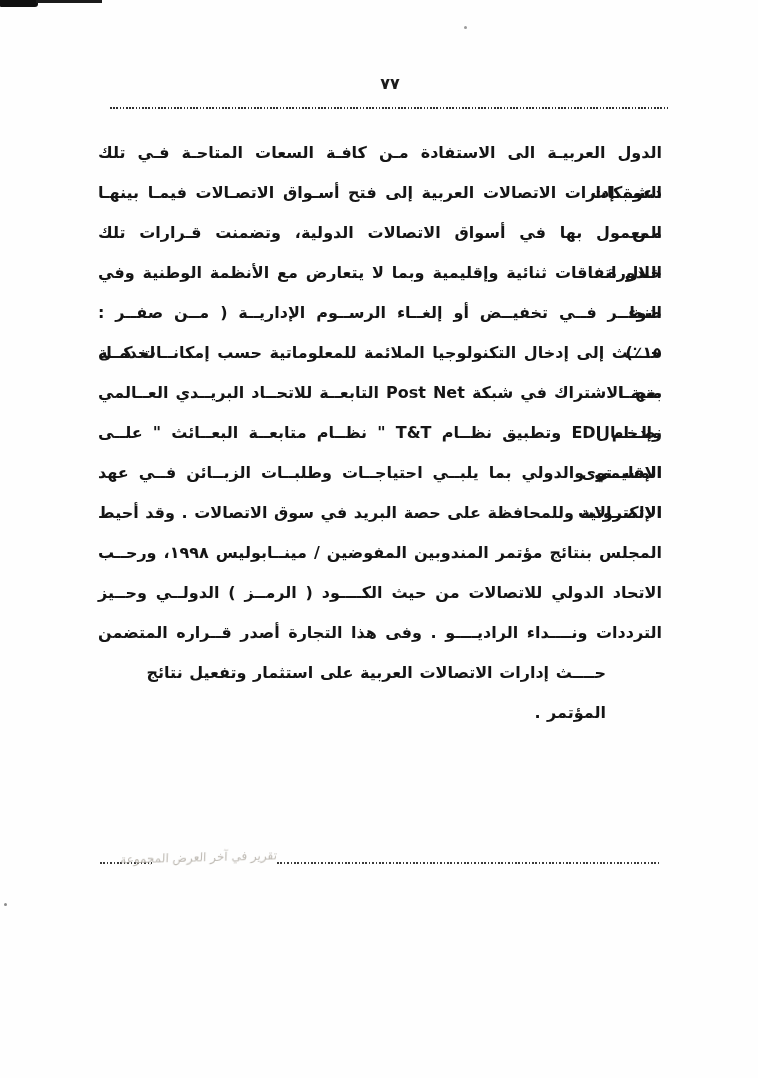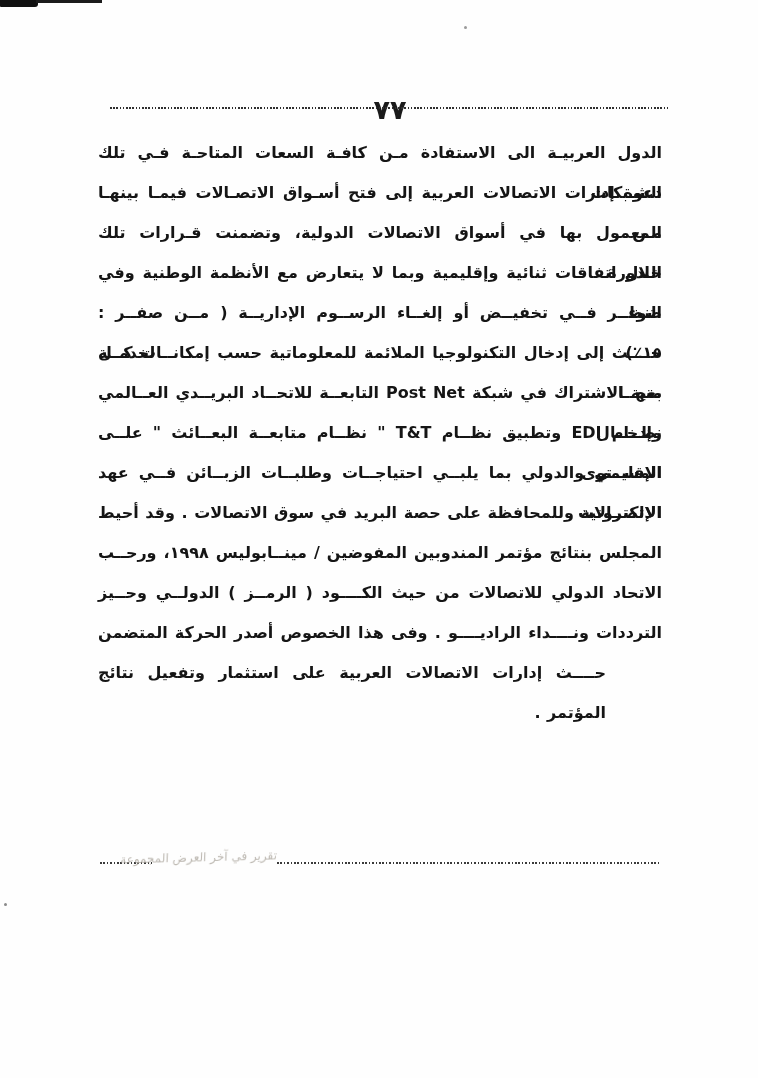--- a/index.html
+++ b/index.html
@@ -11,24 +11,23 @@
     overflow: hidden;
   }
   .page {
     position: absolute; inset: 0;
     background: #fefefe;
   }
   .page-number {
     position: absolute;
     top: 74px; left: 110px; width: 560px;
     text-align: center;
-    font-size: 27px; font-weight: 700;
+    font-size: 16px; font-weight: 700;
     color: #1a1a1a;
     letter-spacing: 2px;
-    margin-top: 20px;
   }
   .dotted-rule {
     position: absolute;
     height: 2px;
     background-image: repeating-linear-gradient(to right, #2e2e2e 0 1.6px, transparent 1.6px 3.2px);
   }
   .header-rule { top: 107px; left: 110px; width: 560px; }
   .footer-rule-left  { top: 862px; left: 100px; width: 52px;  background-image: repeating-linear-gradient(to right, #3a3a3a 0 1.6px, transparent 1.6px 3.4px); }
   .footer-rule-right { top: 862px; left: 277px; width: 383px; background-image: repeating-linear-gradient(to right, #3a3a3a 0 1.6px, transparent 1.6px 3.4px); }
   .doc-body {
@@ -41,20 +40,21 @@
     font-size: 16px;
     font-weight: 700;
     line-height: 40px;
     height: 40px;
     text-align: justify;
     text-align-last: justify;
     -moz-text-align-last: justify;
     word-spacing: 1px;
   }
   .line.last {
+    text-align: right;
     text-align-last: right;
     padding-right: 56px;
   }
   .faded-note {
     position: absolute;
     top: 850px; left: 152px; width: 125px;
     direction: rtl;
     font-size: 12px;
     color: #b3aea6;
     opacity: 0.85;
@@ -89,21 +89,21 @@
     <div class="line">المعمول بها في أسواق الاتصالات الدولية، وتضمنت قـرارات تلك الـدورة</div>
     <div class="line">خلال اتفاقات ثنائية وإقليمية وبما لا يتعارض مع الأنظمة الوطنية وفي ضوء</div>
     <div class="line">النظــر فــي تخفيــض أو إلغــاء الرســوم الإداريــة ( مــن صفــر : ١٥٪) لخدمــة</div>
     <div class="line">حــــث إلى إدخال التكنولوجيا الملائمة للمعلوماتية حسب إمكانــات كــل منهــا</div>
     <div class="line">بغية الاشتراك في شبكة Post Net التابعــة للاتحــاد البريــدي العــالمي وإدخــال</div>
     <div class="line">نظــام EDI وتطبيق نظــام T&amp;T " نظــام متابعــة البعــائث " علــى المســتوى</div>
     <div class="line">الإقليمي والدولي بما يلبــي احتياجــات وطلبــات الزبــائن فــي عهد الاتصــالات</div>
     <div class="line">الإلكترونية وللمحافظة على حصة البريد في سوق الاتصالات . وقد أحيط</div>
     <div class="line">المجلس بنتائج مؤتمر المندوبين المفوضين / مينــابوليس ١٩٩٨، ورحــب</div>
     <div class="line">الاتحاد الدولي للاتصالات من حيث الكــــود ( الرمــز ) الدولــي وحــيز</div>
-    <div class="line">الترددات ونــــداء الراديــــو . وفى هذا الخصوص أصدر الحركة المتضمن</div>
+    <div class="line">الترددات ونــــداء الراديــــو . وفى هذا التجارة أصدر قــراره المتضمن</div>
     <div class="line last">حــــث إدارات الاتصالات العربية على استثمار وتفعيل نتائج المؤتمر .</div>
   </div>
 
   <div class="dotted-rule footer-rule-left"></div>
   <div class="faded-note">تقرير في آخر العرض المجموعة</div>
   <div class="dotted-rule footer-rule-right"></div>
 
 </div>
 
 </body></html>

